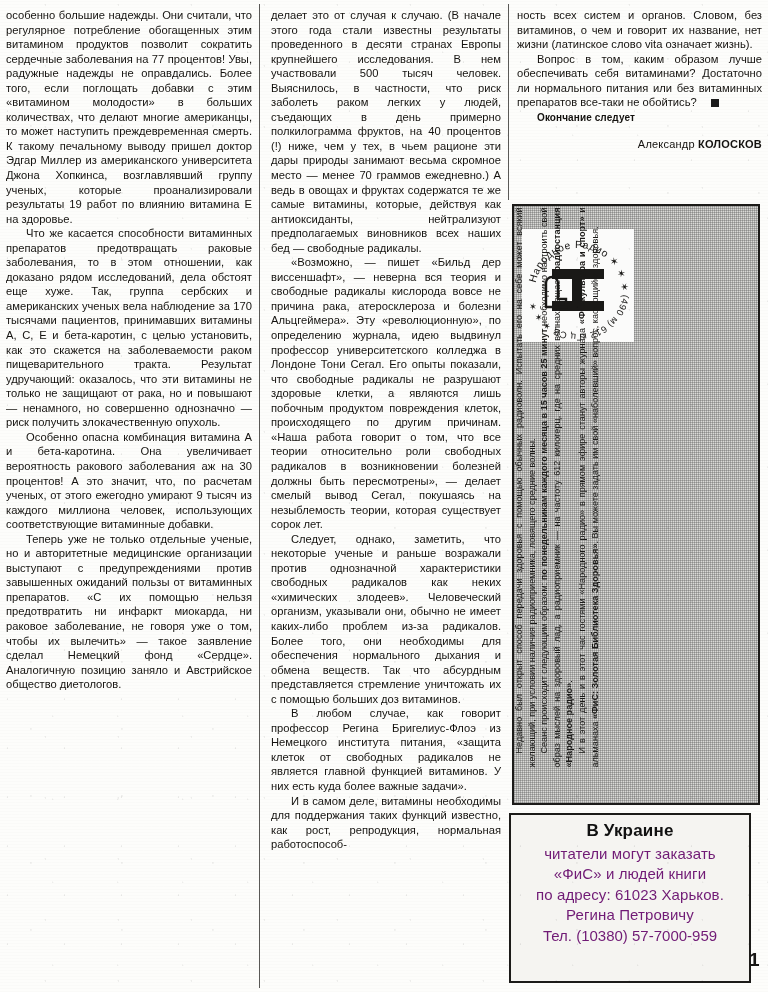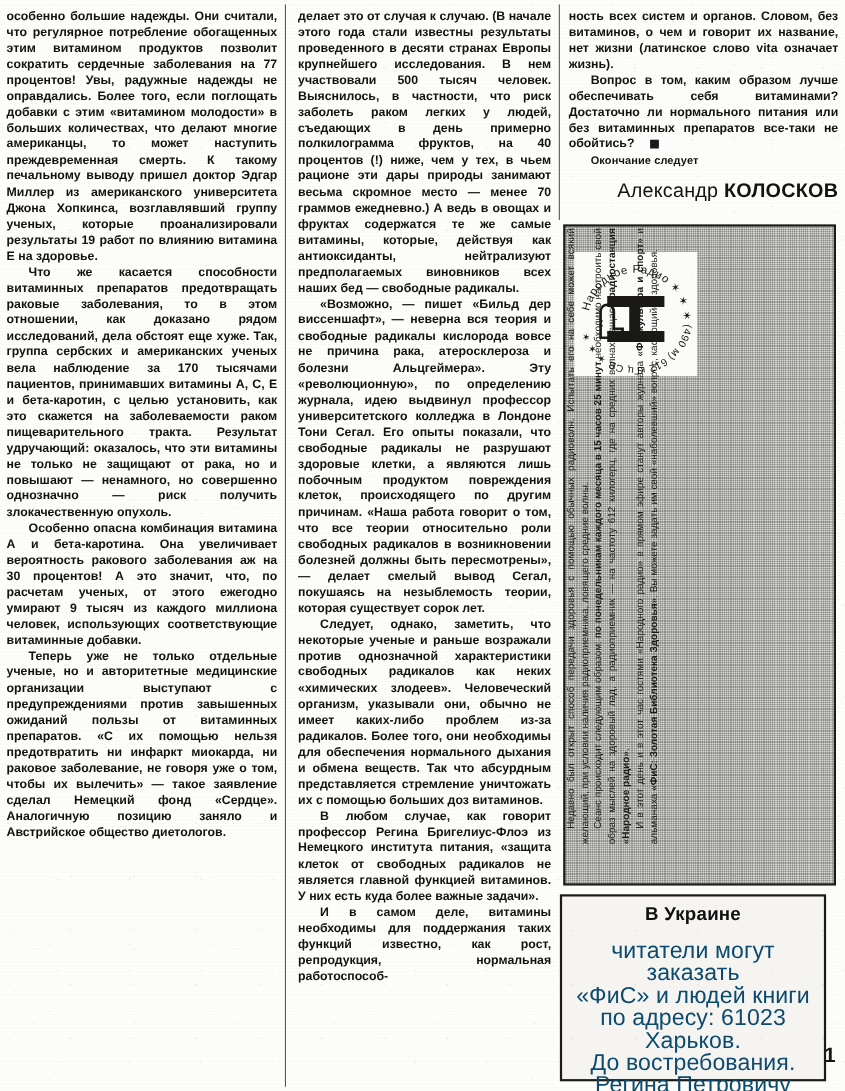--- a/index.html
+++ b/index.html
@@ -38,21 +38,20 @@
     -webkit-font-smoothing: none;
   }
   #col1 { left: 6px;   width: 246px; }
   #col2 { left: 271px; width: 230px; }
   #col3 { left: 517px; width: 245px; }
 
   .col p {
     margin: 0;
     text-indent: 20px;
     hyphens: auto;
-    font-weight: bold;
   }
   .col p.noindent { text-indent: 0; }
 
   
   .vrule {
     position: absolute;
     width: 1px;
     background: #2b2a28;
     opacity: .78;
   }
@@ -70,21 +69,21 @@
   .cont-note {
     font-weight: bold;
     font-size: 10px;
     margin-top: 1px;
     text-indent: 20px;
     letter-spacing: .1px;
   }
   .byline {
     margin-top: 12px;
     text-align: right;
-    font-size: 18px;
+    font-size: 11px;
     letter-spacing: .2px;
     white-space: nowrap;
   }
   .byline b { font-weight: bold; }
 
   
   #radio-box {
     position: absolute;
     left: 512px;
     top: 204px;
@@ -145,26 +144,26 @@
     border: 2px solid #1c1b19;
     box-sizing: border-box;
     background: #f5f4f1;
     text-align: center;
     padding-top: 6px;
   }
   #ukraine-title {
     font-size: 17px;
     font-weight: bold;
     letter-spacing: .2px;
-    margin-bottom: 14px;
+    margin-bottom: 3px;
   }
   .uk-line {
-    font-size: 21px;
+    font-size: 15px;
     line-height: 20.4px;
-    color: #0c4a6e;
+    color: #701a75;
     letter-spacing: .1px;
   }
   .uk-line.phone { letter-spacing: 0; }
 
   
   #page-number {
     position: absolute;
     left: 749px;
     top: 949px;
     font-size: 19px;
@@ -249,21 +248,20 @@
         <p><span>И в этот день и в этот час гостями «Народного радио» в прямом эфире станут авторы журнала <b>«Физкультура и спорт»</b> и альманаха <b>«ФиС: Золотая Библиотека Здоровья»</b>. Вы можете задать им свой «наболевший» вопрос, касающийся здоровья.</span></p>
       </div>
     </div>
   </div>
 
   <div id="ukraine-box">
     <div id="ukraine-title">В Украине</div>
     <div class="uk-line">читатели могут заказать</div>
     <div class="uk-line">«ФиС» и людей книги</div>
     <div class="uk-line">по адресу: 61023 Харьков.</div>
-    <div class="uk-line">До востребования.</div>
     <div class="uk-line">Регина Петровичу</div>
     <div class="uk-line phone">Тел. (10380) 57-7000-959</div>
   </div>
 
   <div id="page-number">1</div>
 
   <div id="speckle"></div>
 </div>
 
 </body></html>

